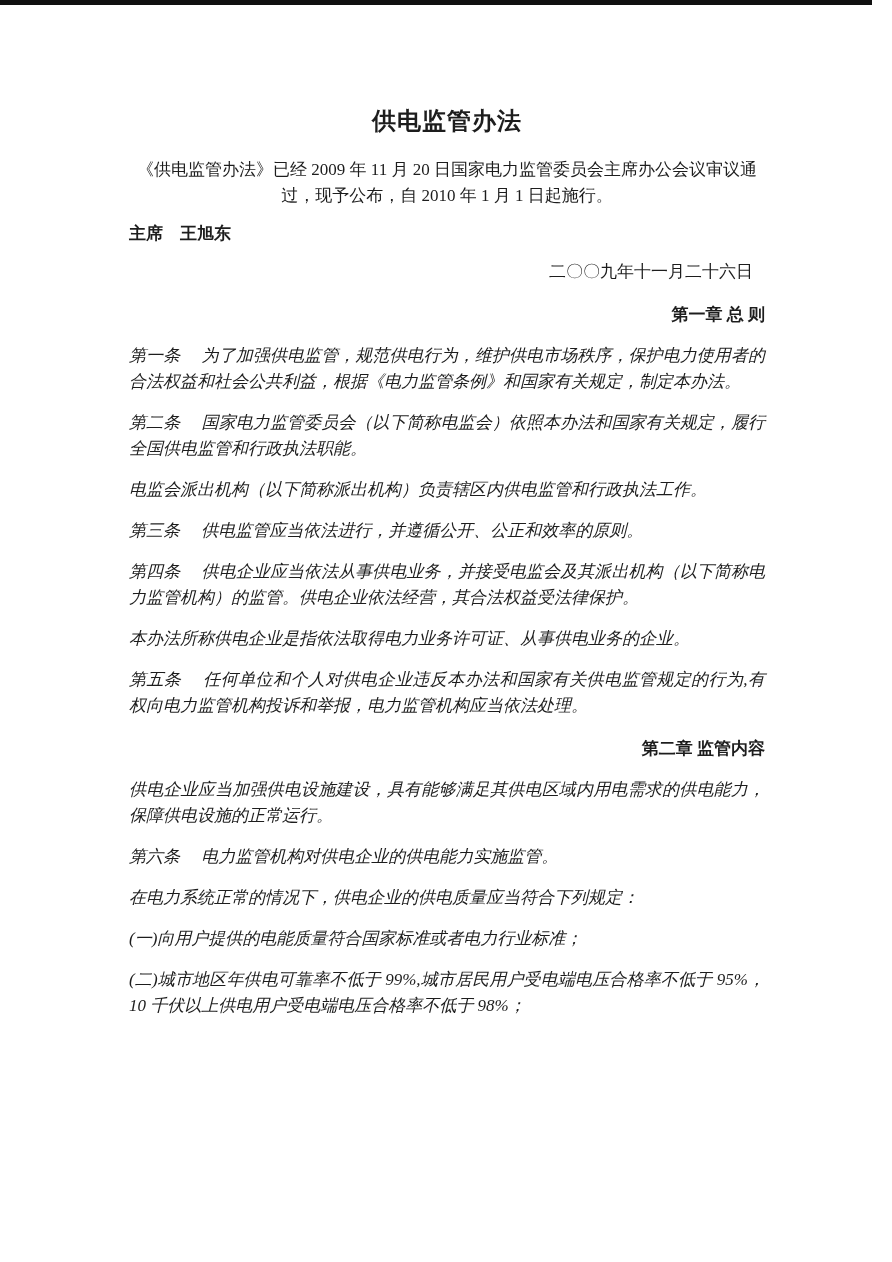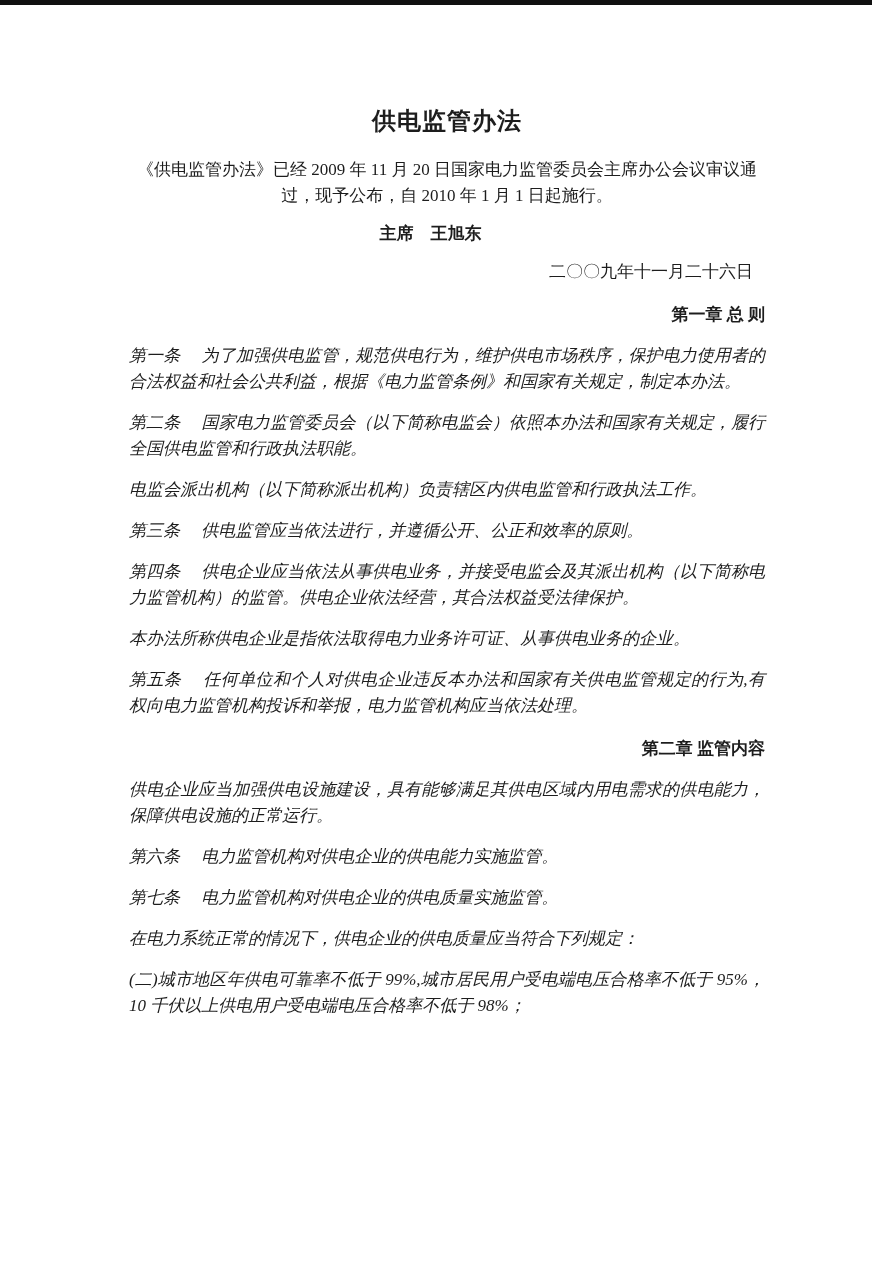--- a/index.html
+++ b/index.html
@@ -54,21 +54,21 @@
     font-size: 17px;
     line-height: 26px;
     text-align: center;
   }
   .signature {
     margin-top: 12px;
     padding-right: 33px;
     font-size: 17px;
     line-height: 26px;
     font-weight: 700;
-    text-align: center;
+    text-align: left;
   }
   .pub-date {
     margin-top: 12px;
     padding-right: 12px;
     font-size: 17px;
     line-height: 26px;
     text-align: right;
   }
   .chapter-heading {
     margin: 17px 0 0;
@@ -113,19 +113,19 @@
           <p class="para">本办法所称供电企业是指依法取得电力业务许可证、从事供电业务的企业。</p>
           <p class="para">第五条　 任何单位和个人对供电企业违反本办法和国家有关供电监管规定的行为,有权向电力监管机构投诉和举报，电力监管机构应当依法处理。</p>
         </div>
     </section>
 
     <section>
       <h2 class="chapter-heading">第二章 监管内容</h2>
       <div>
           <p class="para">供电企业应当加强供电设施建设，具有能够满足其供电区域内用电需求的供电能力，保障供电设施的正常运行。</p>
           <p class="para">第六条　 电力监管机构对供电企业的供电能力实施监管。</p>
-          <p class="para">第七条　 电力监管机构对供电企业的供电质量实施监管。</p>
           <p class="para">在电力系统正常的情况下，供电企业的供电质量应当符合下列规定：</p>
+          <p class="para">(一)向用户提供的电能质量符合国家标准或者电力行业标准；</p>
           <p class="para">(二)城市地区年供电可靠率不低于 99%,城市居民用户受电端电压合格率不低于 95%，10 千伏以上供电用户受电端电压合格率不低于 98%；</p>
         </div>
     </section>
   </main>
 </div>
 
 </body></html>

